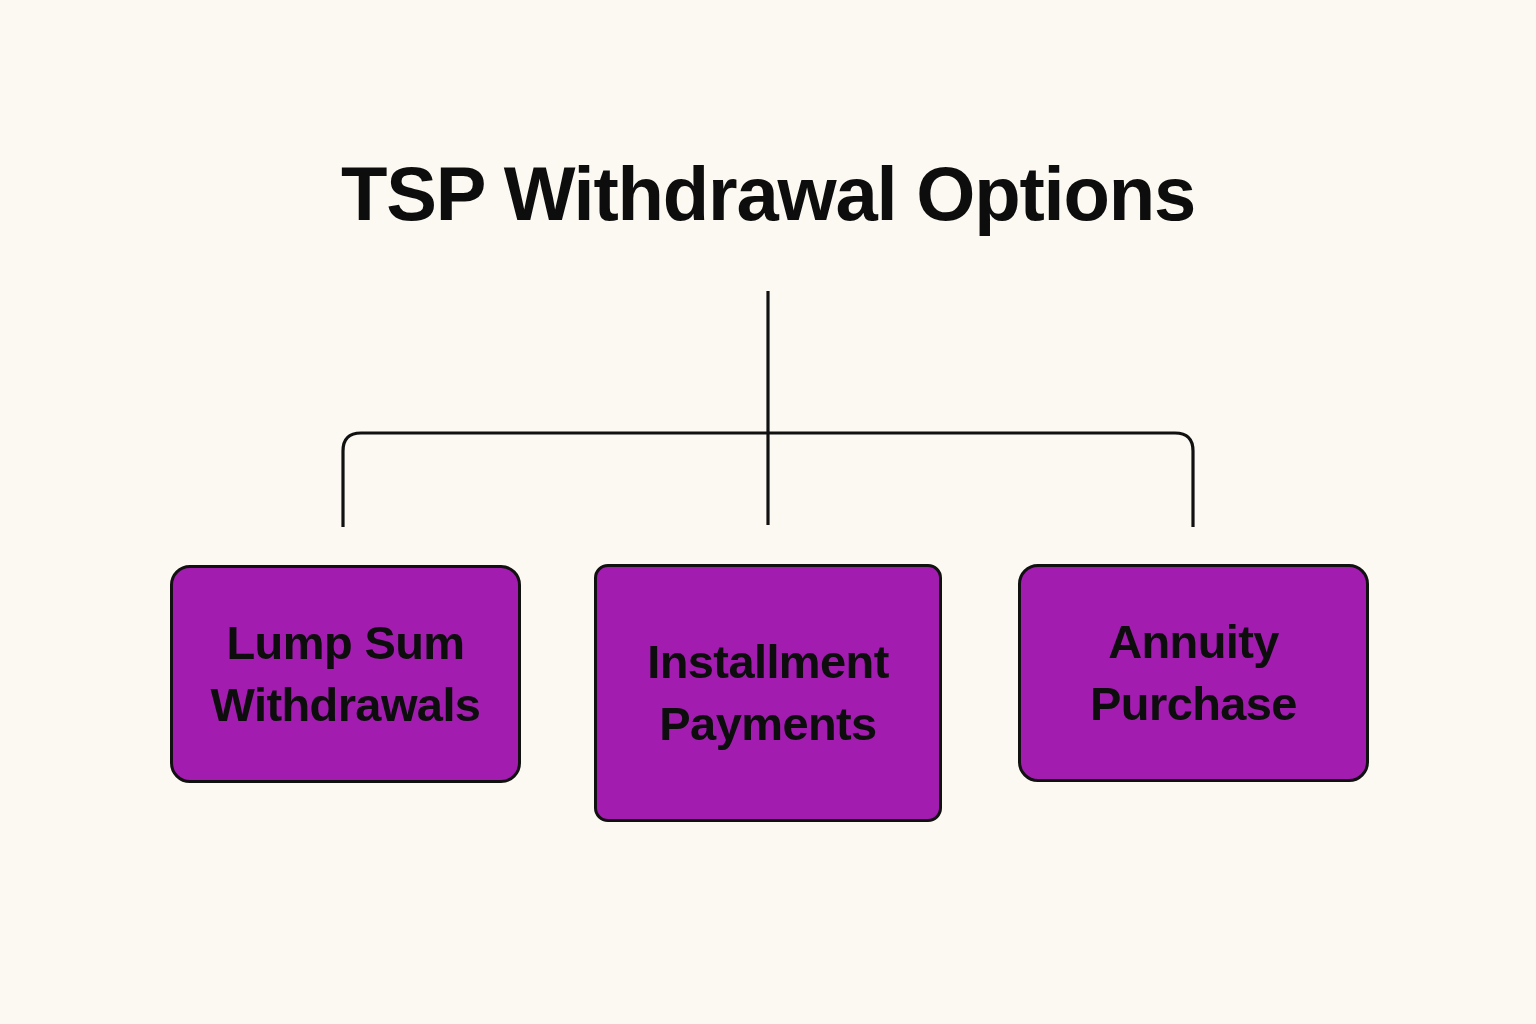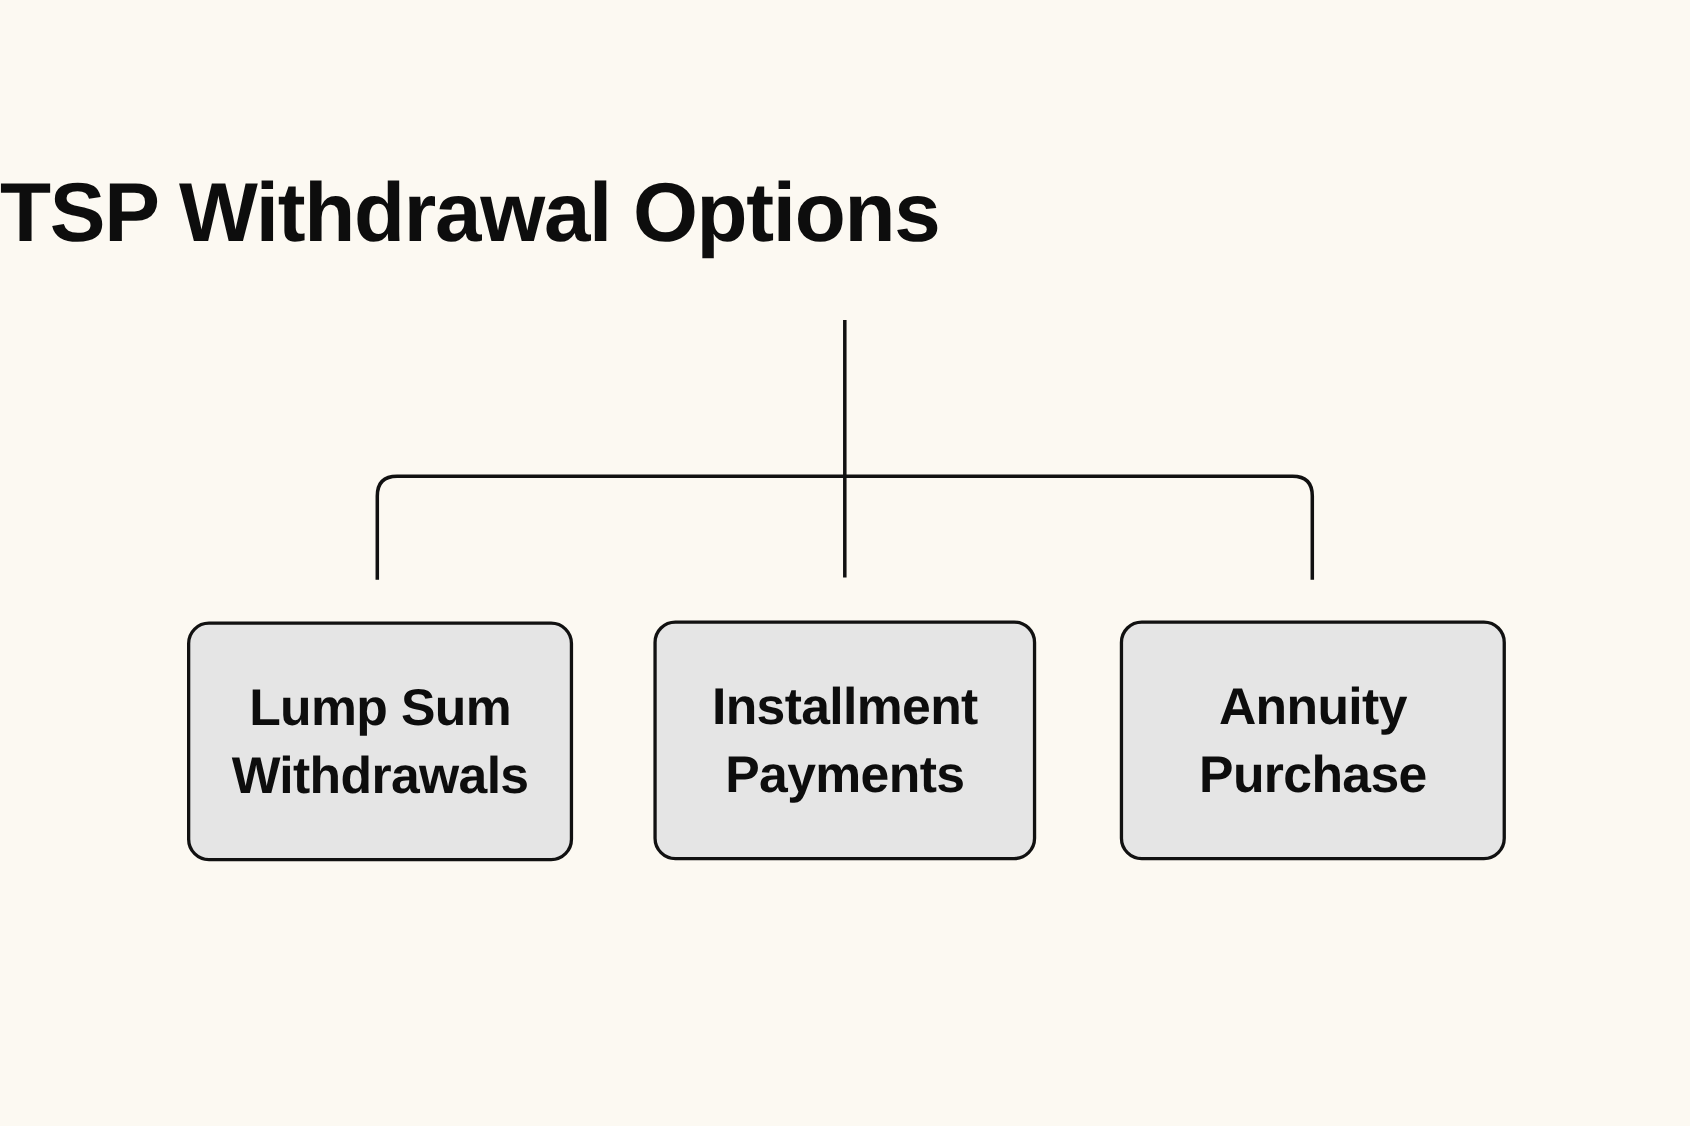--- a/index.html
+++ b/index.html
@@ -20,20 +20,21 @@
     height: 1024px;
     background: #fcf9f2;
   }
 
   
   .diagram-title {
     position: absolute;
     left: 0;
     top: 154px;
     width: 1536px;
+    text-align: center;
     font-size: 76px;
     font-weight: 700;
     letter-spacing: -1.2px;
     color: #0d0d0d;
     line-height: 1.06;
     white-space: nowrap;
   }
 
   
   .connector-layer {
@@ -54,38 +55,38 @@
     stroke-width: 3.2;
     stroke-linecap: butt;
   }
 
   
   .node-box {
     position: absolute;
     box-sizing: border-box;
     border: 3px solid #111111;
     border-radius: 20px;
-    background: #e5e5e5;
+    background: #a21caf;
     display: flex;
     align-items: center;
     justify-content: center;
     text-align: center;
   }
   .node-label {
     font-size: 47px;
     font-weight: 700;
     line-height: 1.32;
     letter-spacing: -0.6px;
     color: #0d0d0d;
     padding: 0 10px;
     white-space: pre-line;
   }
 
   #node-0 { left: 170px; top: 565px; width: 351px; height: 218px; }
-  #node-1 { left: 594px; top: 564px; width: 348px; height: 218px; }
+  #node-1 { left: 594px; top: 564px; width: 348px; height: 258px; border-radius: 14px; }
   #node-2 { left: 1018px; top: 564px; width: 351px; height: 218px; align-items: center; }
 </style>
 </head>
 <body>
 
 <div id="canvas">
 
   <div class="diagram-title">TSP Withdrawal Options</div>
 
   <div class="connector-layer">

